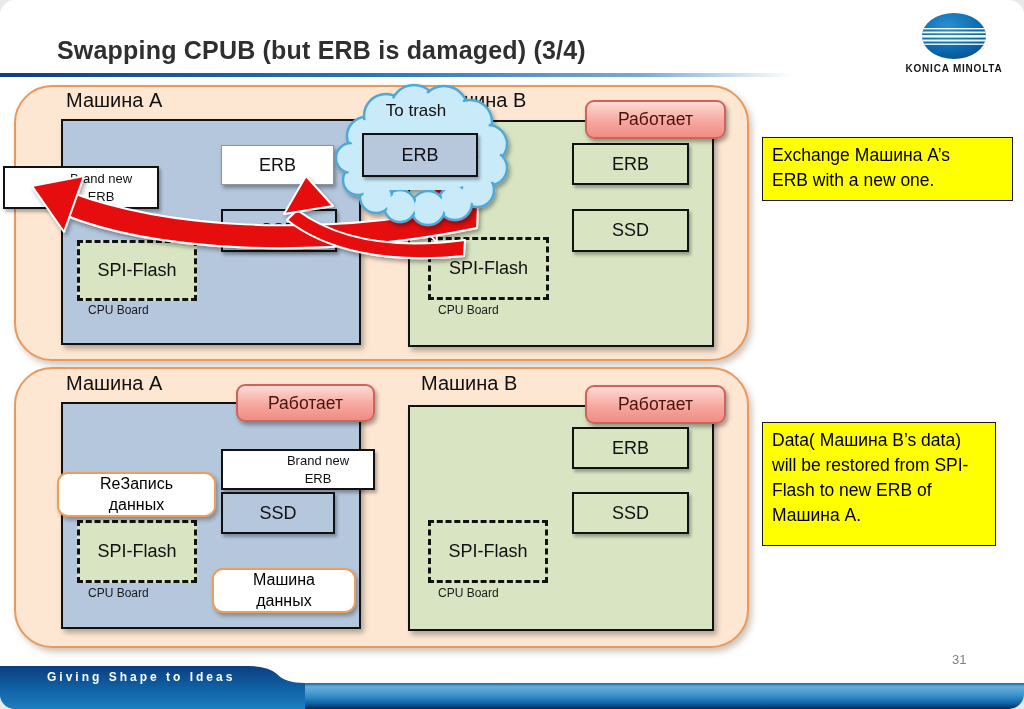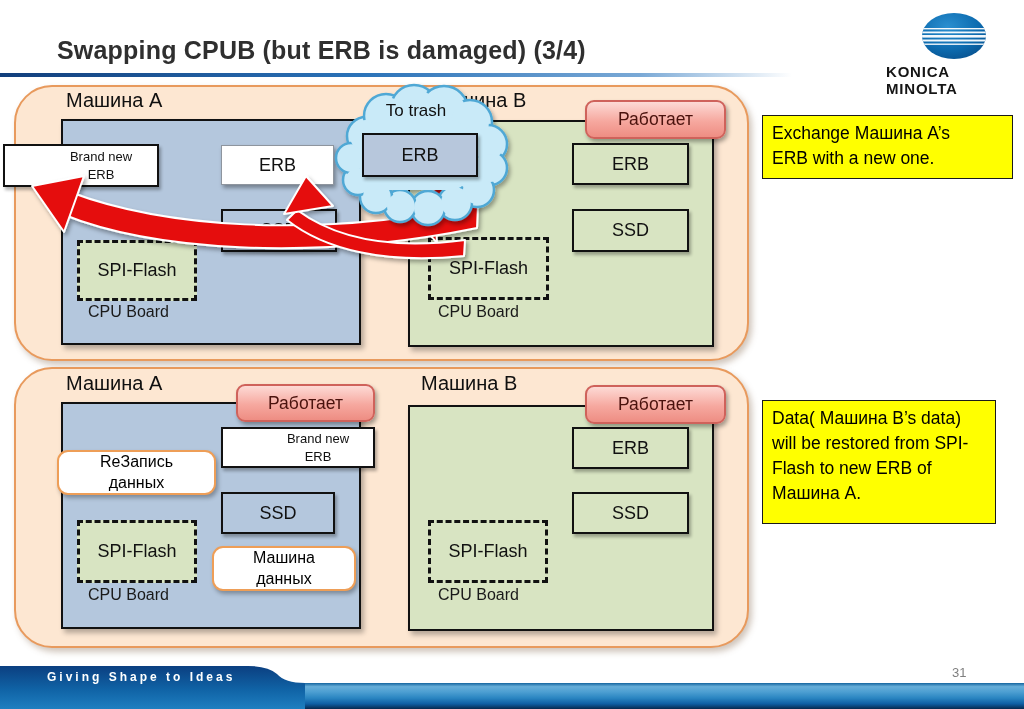--- a/index.html
+++ b/index.html
@@ -1,35 +1,35 @@
 <!DOCTYPE html>
 <html><head>
 <meta charset="utf-8">
 <style>
   html,body{margin:0;padding:0;background:#e9e9e9;}
   #stage{
     position:relative;width:1024px;height:709px;background:#ffffff;overflow:hidden;
-    font-family:"Liberation Sans","DejaVu Sans",sans-serif;color:#111;
+    font-family:"Liberation Sans","DejaVu Sans",sans-serif;color:#111;border-radius:15px;
   }
   .abs{position:absolute;}
   .center{display:flex;align-items:center;justify-content:center;text-align:center;}
-  .pre{white-space:pre-line;}
+  .pre{white-space:pre-line;margin-top:22px;}
 
   .title{font-size:25px;font-weight:bold;color:#2f2f2f;letter-spacing:0.2px;}
   .divider{background:linear-gradient(90deg,#123f7c 0%,#2a72b8 45%,#7aa9d6 80%,rgba(122,169,214,0) 99%);}
-  .brand-text{font-size:15px;font-weight:bold;letter-spacing:0.8px;color:#151515;}
+  .brand-text{font-size:10px;font-weight:bold;letter-spacing:0.8px;color:#151515;text-align:center;}
 
   .panel{background:#fde7d2;border:2px solid #e89a5d;border-radius:38px;
          box-shadow:3px 4px 6px rgba(120,90,60,0.35);}
 
   .board{border:2.5px solid #111;box-shadow:3px 4px 5px rgba(0,0,0,0.28);}
   .blue{background:#b4c7dd;}
   .green{background:#d8e4c2;}
   .machine-label{font-size:20px;color:#101010;}
-  .cpu-label{font-size:16px;color:#1a1a1a;}
+  .cpu-label{font-size:12px;color:#1a1a1a;}
 
   .comp{border:2.5px solid #111;font-size:18px;box-shadow:2px 3px 3px rgba(0,0,0,0.3);}
   .slot{border:1.5px solid #8e959e;background:#fff;font-size:18px;box-shadow:2px 3px 4px rgba(0,0,0,0.35);}
   .dash{border:3px dashed #111;box-shadow:none;}
   .small-two{font-size:13px;line-height:1.35;font-weight:400;padding-left:40px;}
   .whitebox{background:#ffffff;}
   .cloud-erb{background:#b7c7dc;}
 
   .badge{background:linear-gradient(180deg,#fddad5 0%,#f6a89f 55%,#ee8d83 100%);
          border:2px solid #cf625b;border-radius:9px;color:#4a120d;font-size:17.5px;
@@ -184,21 +184,21 @@
   <div class="abs callout center pre" style="left:57px;top:450px;width:155px;height:41px;">ReЗапись
 данных</div>
   <div class="abs callout center pre" style="left:212px;top:546px;width:140px;height:41px;">Машина
 данных</div>
 
   <div class="abs note pre" style="left:762px;top:400px;width:234px;min-height:124px;">Data( Машина B’s data)
 will be restored from SPI-
 Flash to new ERB of
 Машина A.</div>
 
-  <div class="abs pagenum" style="left:952px;top:652px;margin-top:13px;">31</div>
+  <div class="abs pagenum" style="left:952px;top:652px;">31</div>
   <svg class="abs" style="left:0;top:645px;" width="1024" height="64" viewBox="0 0 1024 64">
     <defs>
       <linearGradient id="bandg" x1="0" y1="0" x2="0" y2="1">
         <stop offset="0" stop-color="#15659f"></stop>
           <stop offset="0.14" stop-color="#66aed9"></stop>
         <stop offset="0.34" stop-color="#4d9fd2"></stop>
           <stop offset="0.58" stop-color="#2a85c1"></stop>
         <stop offset="0.8" stop-color="#0f5fa4"></stop>
           <stop offset="1" stop-color="#06294f"></stop>
       </linearGradient>

